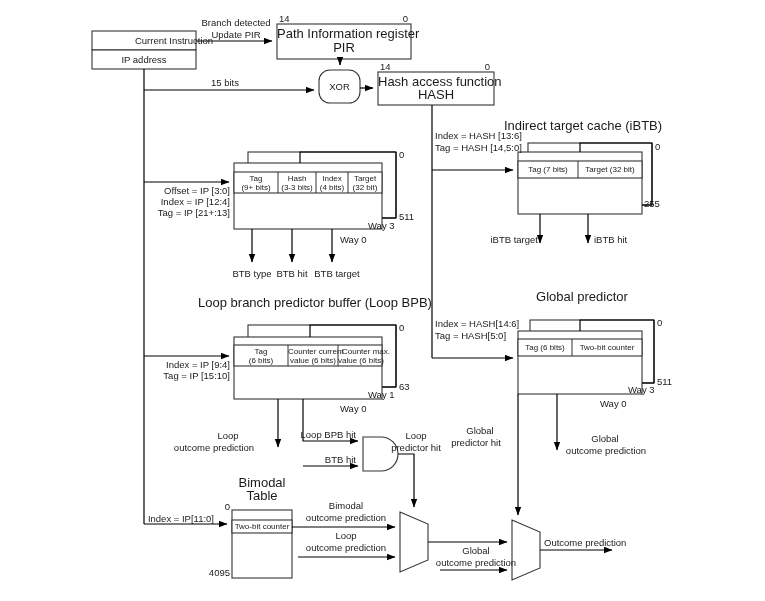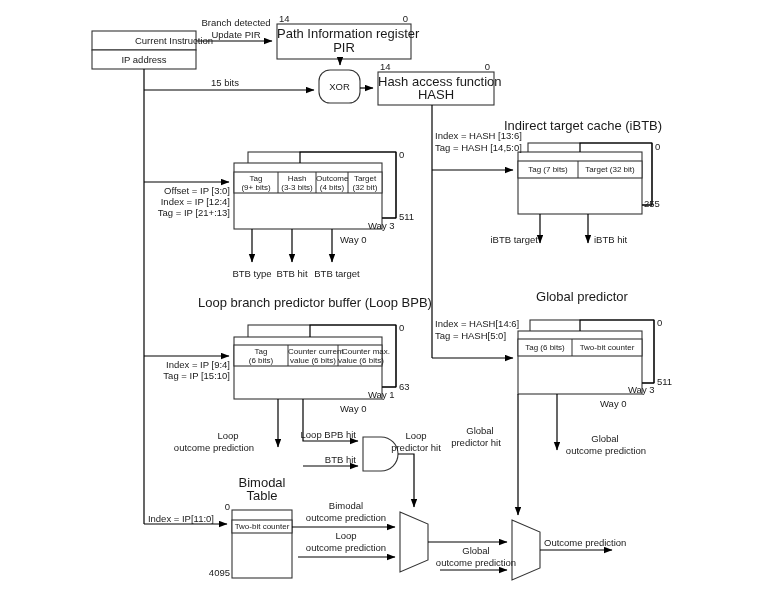--- a/index.html
+++ b/index.html
@@ -165,21 +165,21 @@
 
 <div class="lbl l" style="left:399px;top:149px;">0</div>
 <div class="lbl l" style="left:399px;top:211px;">511</div>
 <div class="lbl l" style="left:368px;top:220px;">Way 3</div>
 <div class="lbl l" style="left:340px;top:234px;">Way 0</div>
 
 <div class="lbl c sm" style="left:234px;top:174px;width:44px;">Tag</div>
 <div class="lbl c sm" style="left:234px;top:183px;width:44px;">(9+ bits)</div>
 <div class="lbl c sm" style="left:278px;top:174px;width:38px;">Hash</div>
 <div class="lbl c sm" style="left:278px;top:183px;width:38px;">(3-3 bits)</div>
-<div class="lbl c sm" style="left:316px;top:174px;width:32px;">Outcome</div>
+<div class="lbl c sm" style="left:316px;top:174px;width:32px;">Index</div>
 <div class="lbl c sm" style="left:316px;top:183px;width:32px;">(4 bits)</div>
 <div class="lbl c sm" style="left:348px;top:174px;width:34px;">Target</div>
 <div class="lbl c sm" style="left:348px;top:183px;width:34px;">(32 bit)</div>
 
 <div class="lbl r" style="left:140px;top:185px;width:90px;">Offset = IP [3:0]</div>
 <div class="lbl r" style="left:140px;top:196px;width:90px;">Index = IP [12:4]</div>
 <div class="lbl r" style="left:140px;top:207px;width:90px;">Tag = IP [21+:13]</div>
 
 <div class="lbl c" style="left:222px;top:268px;width:60px;">BTB type</div>
 <div class="lbl c" style="left:264px;top:268px;width:56px;">BTB hit</div>

